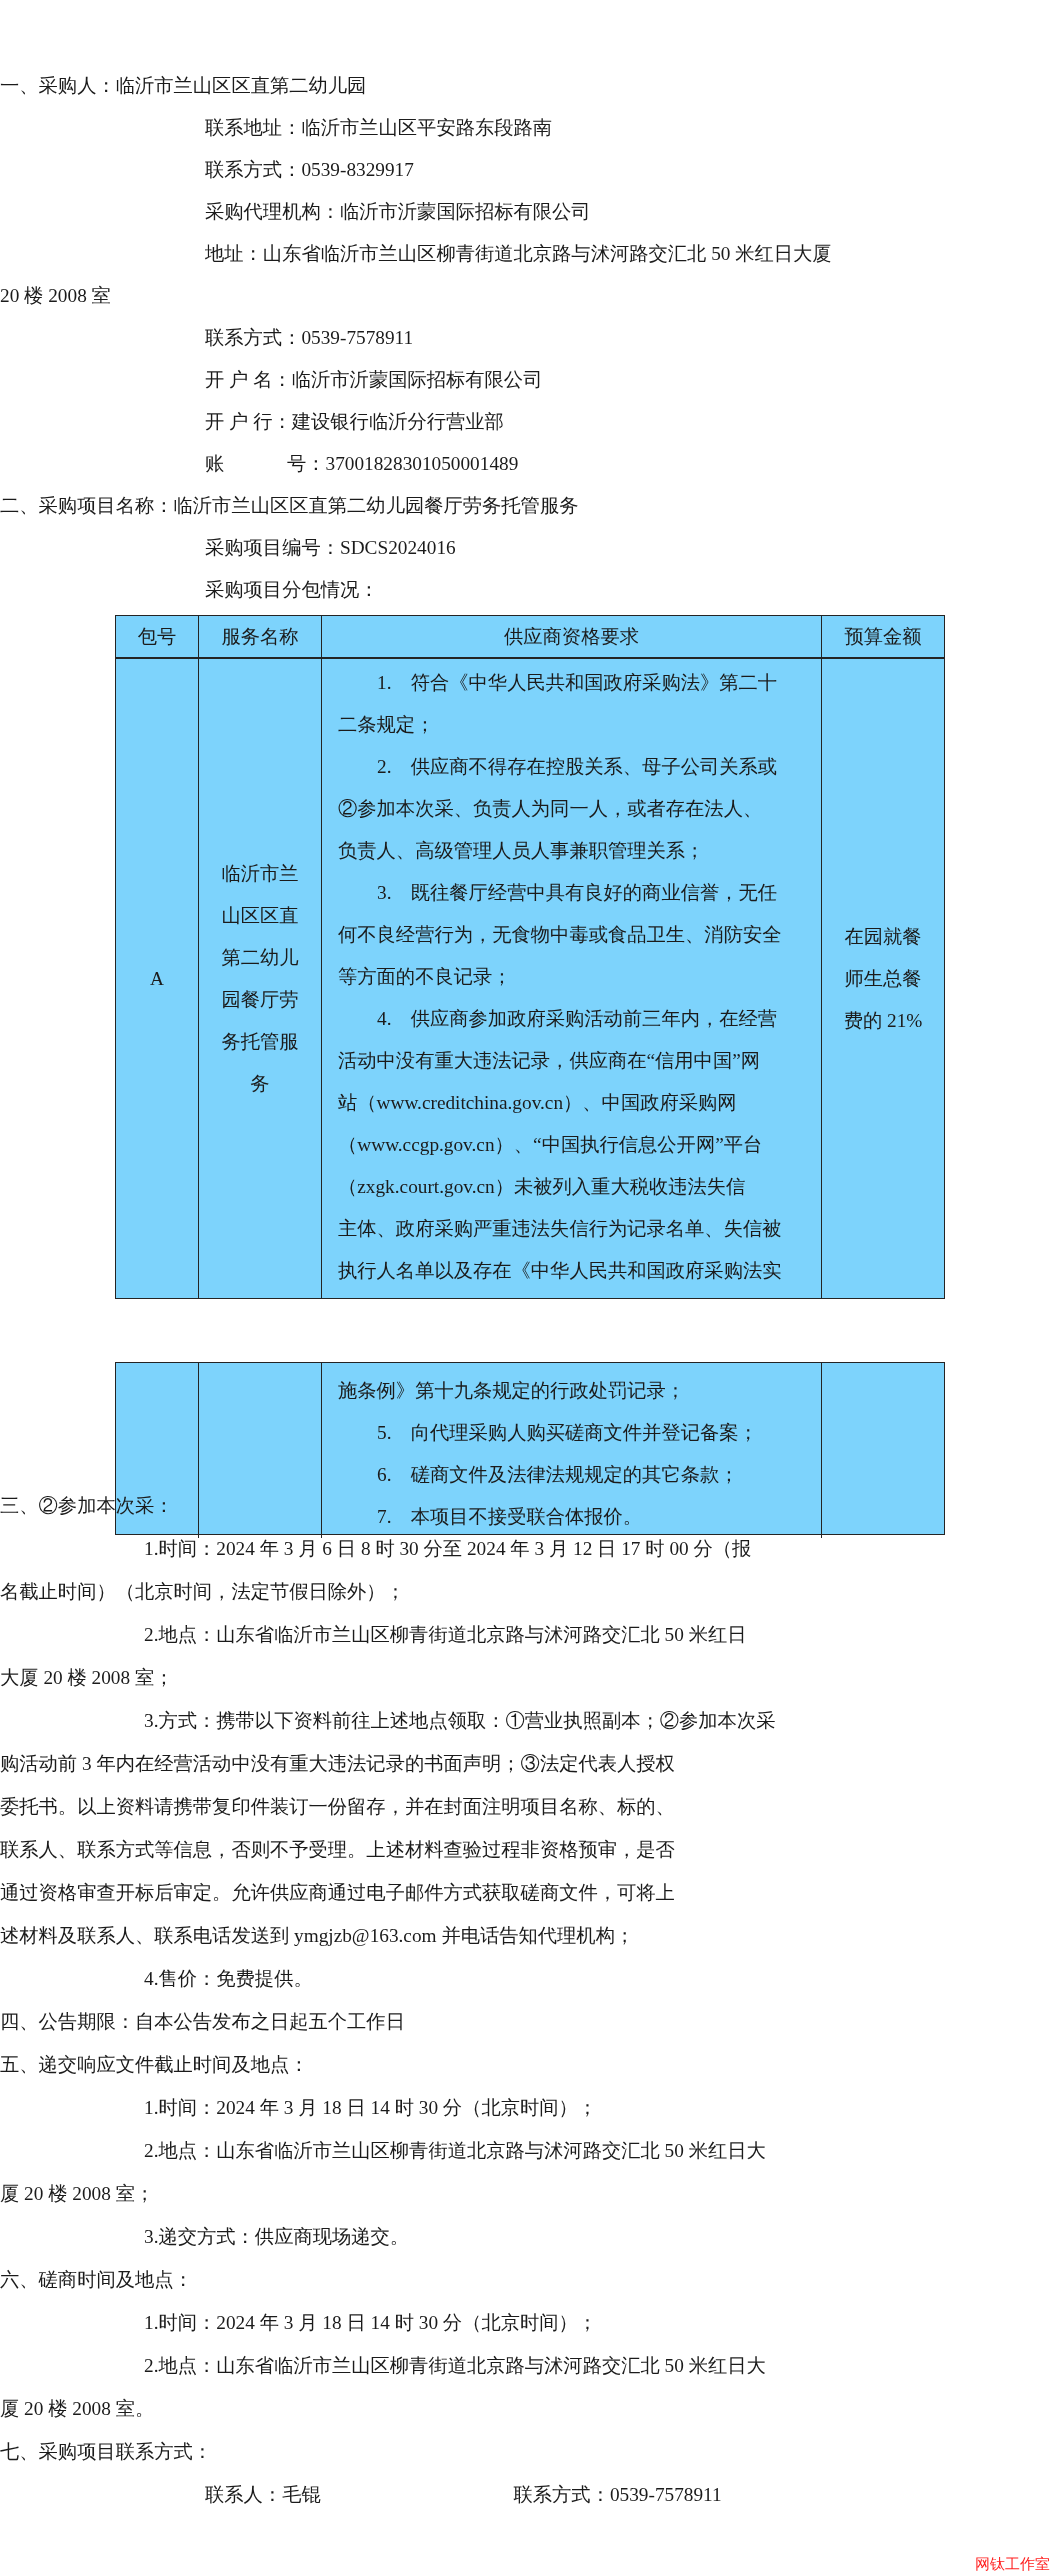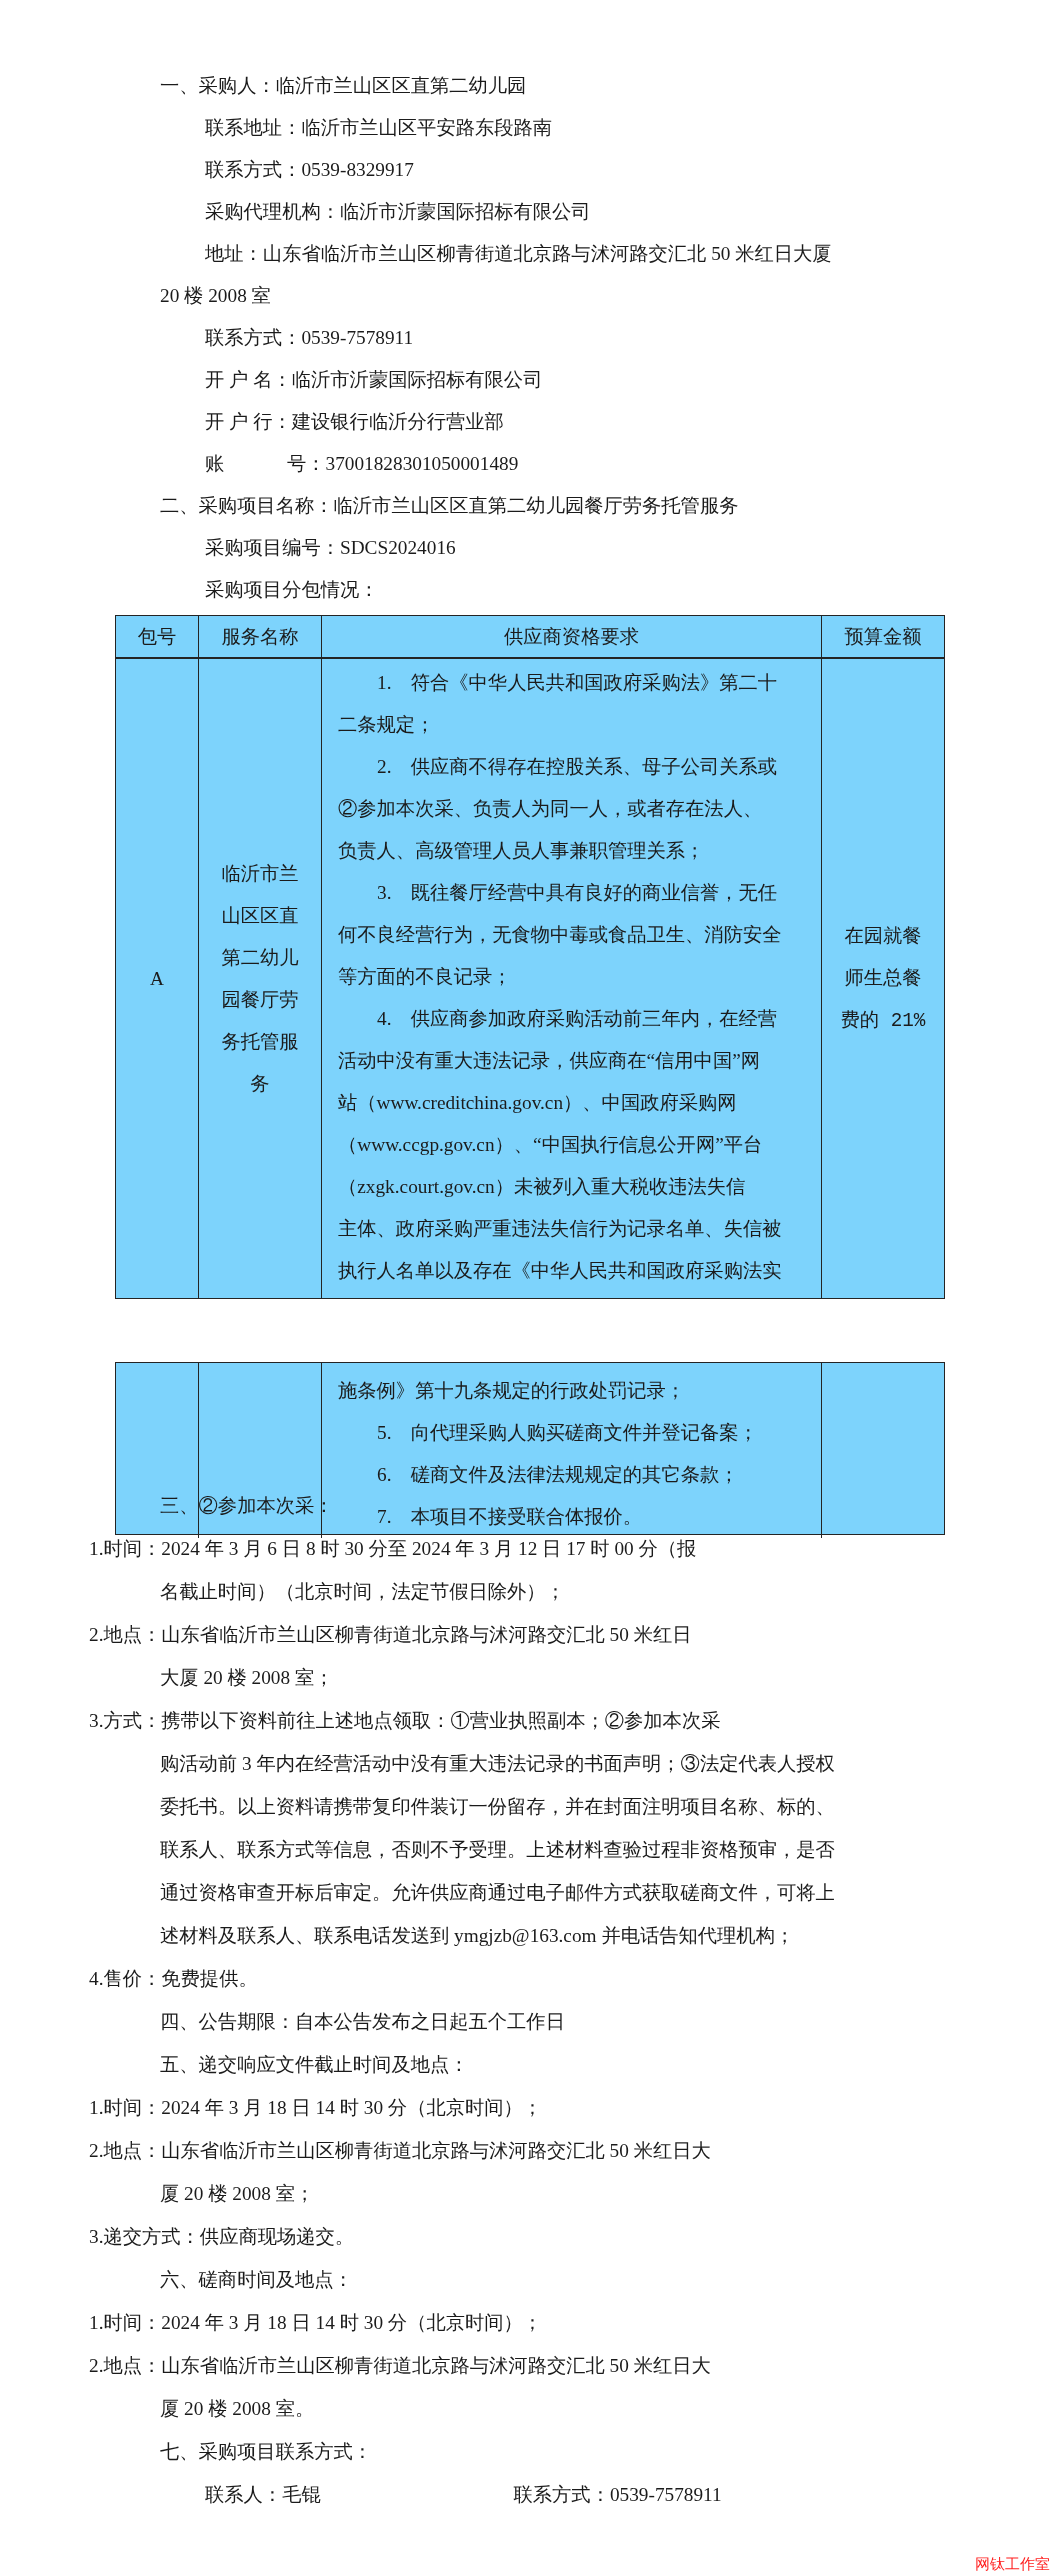--- a/index.html
+++ b/index.html
@@ -5,50 +5,50 @@
   html,body{margin:0;padding:0;}
   body{
     width:1058px;height:2576px;position:relative;background:#ffffff;
     font-family:"Liberation Serif","DejaVu Serif",serif;
     font-size:19.3px;color:#1b1b1b;overflow:hidden;
   }
   .line{white-space:pre;}
   
   #intro{position:absolute;top:65px;left:0;width:1058px;}
   #intro .line{height:42px;line-height:42px;}
-  .l0{padding-left:160px;}
+  .l0{}
   .l1{padding-left:205px;}
   
   .tbl{
     position:absolute;left:115px;width:830px;box-sizing:border-box;
     border:1.3px solid #242424;display:grid;
     grid-template-columns:83px 123px 500px 1fr;background:#7dd3fc;
   }
   #t1{top:615px;height:684px;grid-template-rows:43px 1fr;}
   #t2{top:1362px;height:173px;grid-template-rows:1fr;}
   .cell{box-sizing:border-box;border-right:1.3px solid #242424;}
-  .cell.lastcol{border-right:none;font-family:Liberation Mono, monospace;}
+  .cell.lastcol{border-right:none;}
   .th{
     border-bottom:2px solid #242424;
     display:flex;align-items:center;justify-content:center;
   }
   .c-pack{display:flex;align-items:center;justify-content:center;}
   .c-serv{display:flex;flex-direction:column;align-items:center;justify-content:center;}
   .c-serv .line{height:42px;line-height:42px;}
   .c-req{padding:2.7px 10.7px 0 0;}
   #t2 .c-req{padding-top:6.7px;}
   .c-req .line{height:42px;line-height:42px;}
   .c-req .c{padding-left:16px;}
   .c-req .n{padding-left:55px;}
   .c-bud{display:flex;flex-direction:column;align-items:center;justify-content:center;}
   .c-bud .line{height:42px;line-height:42px;}
   
   #sections{position:absolute;top:1484px;left:0;width:1058px;}
   #sections .line{height:43px;line-height:43px;}
-  #sections .n{padding-left:89px;}
+  #sections .n{padding-left:120px;margin-left:24px;}
   
   #watermark{
     position:absolute;right:8px;bottom:6px;
     font-size:15px;line-height:12px;color:#ff1f1f;
   }
 </style>
 </head>
 <body>
 
 <div>

